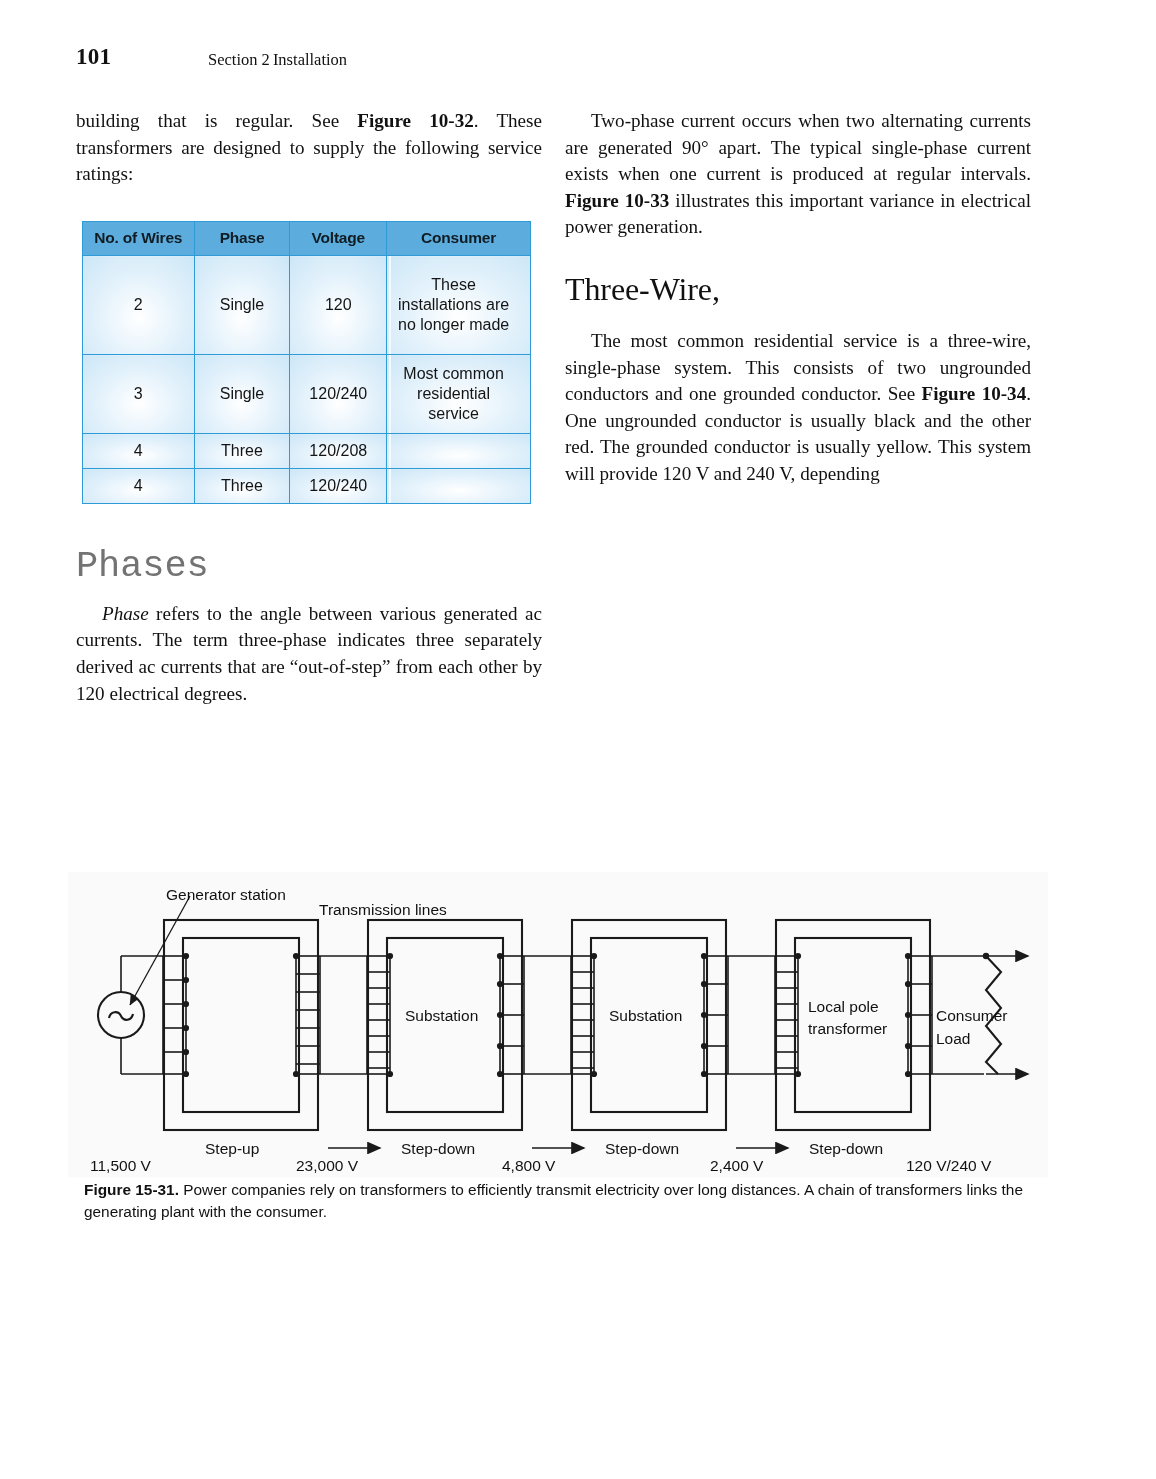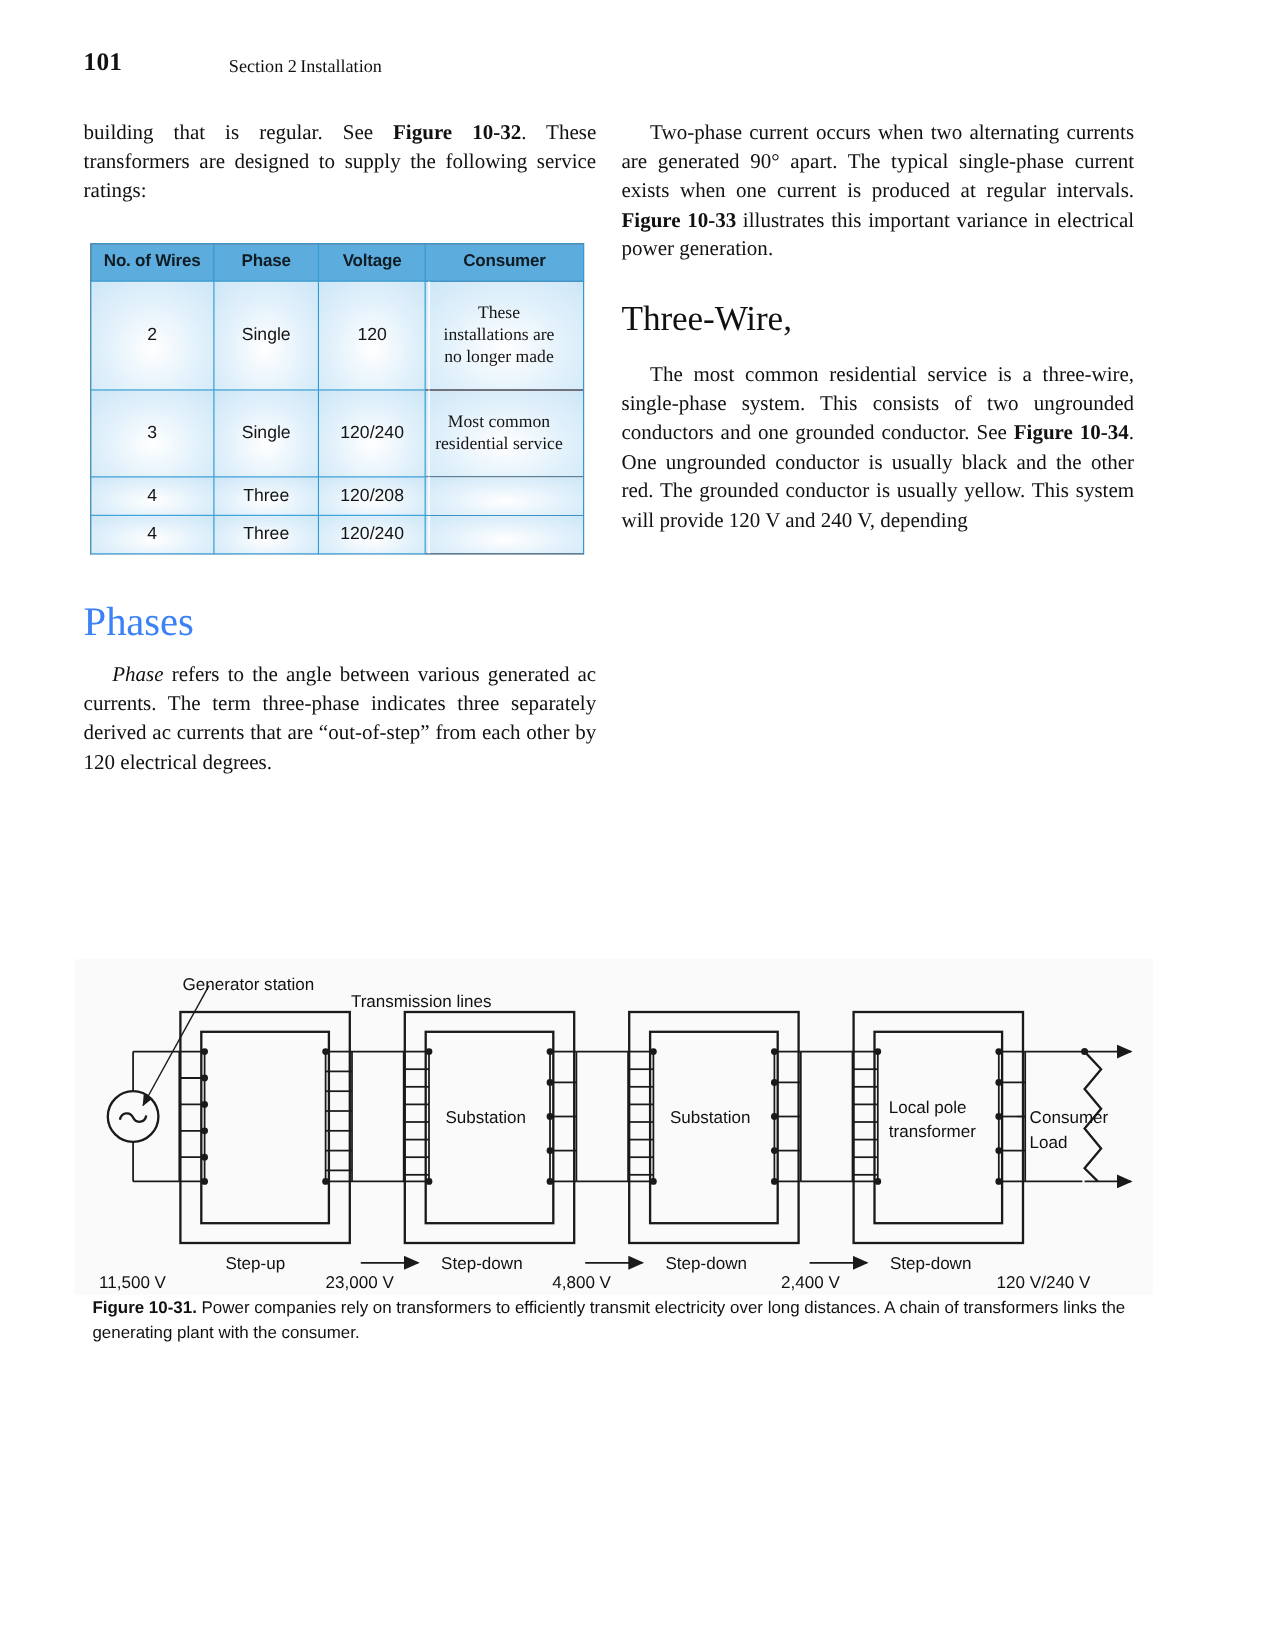--- a/index.html
+++ b/index.html
@@ -65,25 +65,25 @@
     hyphens: none;
     color: #111;
   }
   p.body + p.body { margin-top: 0; }
   p.indent { text-indent: 26px; }
   p.body b { font-weight: bold; }
   p.body i { font-style: italic; }
 
   h2.head-blue {
     margin: 0;
-    font-family: Liberation Serif, serif;
+    font-family: Liberation Mono, monospace;
     font-weight: normal;
     font-size: 37px;
     line-height: 44px;
-    color: #3b82f6;
+    color: #737373;
     letter-spacing: -0.1px;
   }
   h2.head-black {
     margin: 0;
     font-family: "Liberation Serif", serif;
     font-weight: normal;
     font-size: 32px;
     line-height: 40px;
     color: #111;
     letter-spacing: -0.1px;
@@ -126,21 +126,20 @@
   .ratings-table tr.mid  td { height: 66px; }
   .ratings-table tr.short td { height: 22px; }
   .ratings-table col.c1 { width: 112px; }
   .ratings-table col.c2 { width: 96px; }
   .ratings-table col.c3 { width: 97px; }
   .ratings-table col.c4 { width: 144px; }
   .ratings-table td.comment-cell {
     position: relative;
     padding-left: 8px;
     padding-right: 18px;
-    font-family: Liberation Serif, serif;
   }
   .ratings-table td.comment-cell::before {
     content: "";
     position: absolute;
     left: 2px;
     top: 0;
     bottom: 0;
     width: 2px;
     background: #f2fafe;
   }
@@ -431,14 +430,14 @@
       <text x="22" y="299">11,500 V</text>
       <text x="228" y="299">23,000 V</text>
       <text x="434" y="299">4,800 V</text>
       <text x="642" y="299">2,400 V</text>
       <text x="838" y="299">120 V/240 V</text>
     </g>
   </svg>
 </div>
 
 <div class="figure-caption">
-  <b>Figure 10-31.</b><span> Power companies rely on transformers to efficiently transmit electricity over long distances. A chain of transformers links the generating plant with the consumer.</span>
+  <b>Figure 15-31.</b><span> Power companies rely on transformers to efficiently transmit electricity over long distances. A chain of transformers links the generating plant with the consumer.</span>
 </div>
 
 </body></html>

